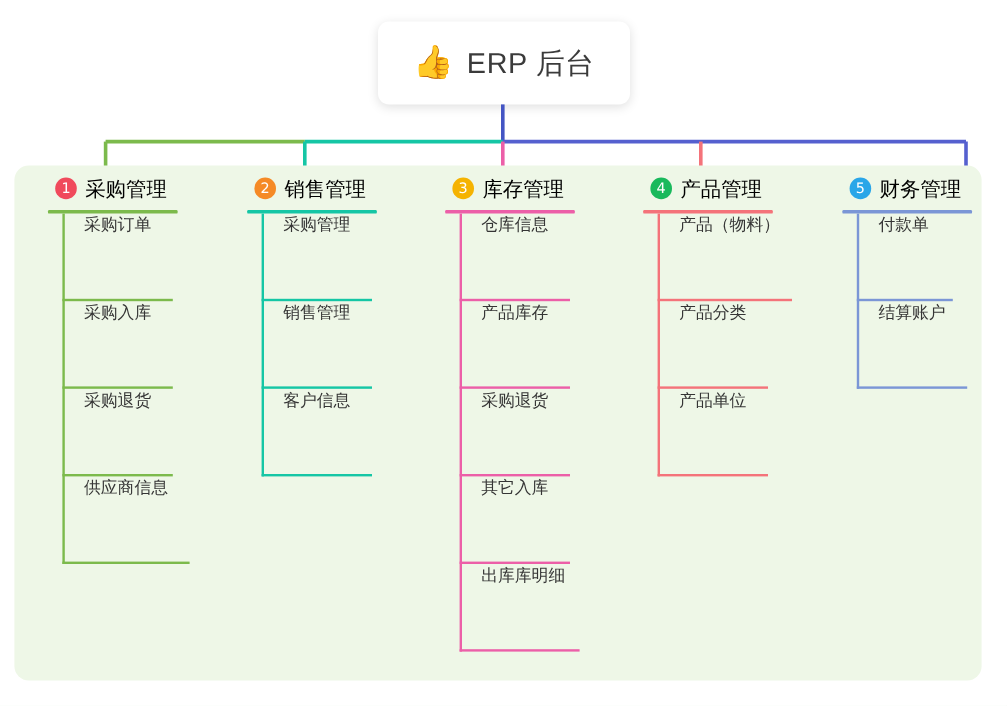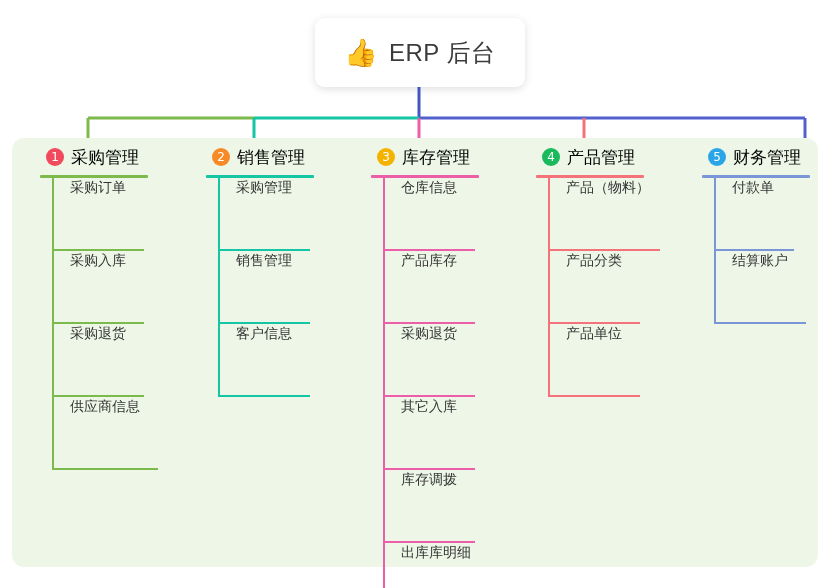--- a/index.html
+++ b/index.html
@@ -223,24 +223,20 @@
         </div>
         <div class="leaf">
           <span class="leaf-label">采购退货</span>
           <div class="leaf-rule" style="width: 92px; background: rgb(236, 95, 168);"></div>
         </div>
         <div class="leaf">
           <span class="leaf-label">其它入库</span>
           <div class="leaf-rule" style="width: 92px; background: rgb(236, 95, 168);"></div>
         </div>
         <div class="leaf">
-          <span class="leaf-label">库存调拨</span>
-          <div class="leaf-rule" style="width: 92px; background: rgb(236, 95, 168);"></div>
-        </div>
-        <div class="leaf">
           <span class="leaf-label">出库库明细</span>
           <div class="leaf-rule" style="width: 100px; background: rgb(236, 95, 168);"></div>
         </div>
       </div>
     </div>
     <div class="column" style="left: 536px;">
       <div class="col-header">
         <span class="badge" style="background: rgb(25, 185, 92);">4</span>
         <span class="col-title">产品管理</span>
       </div>

